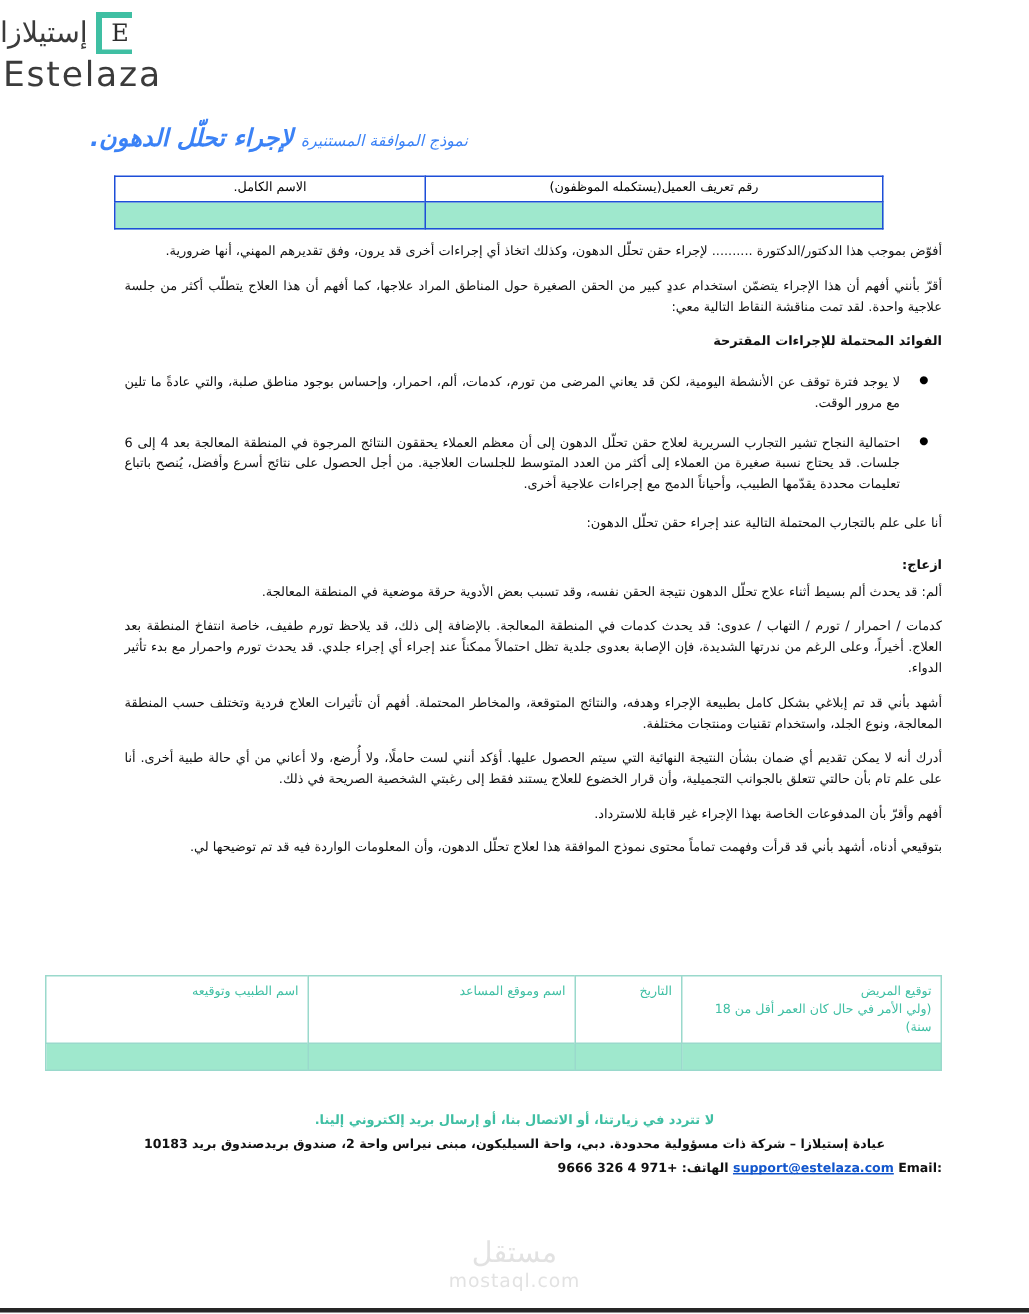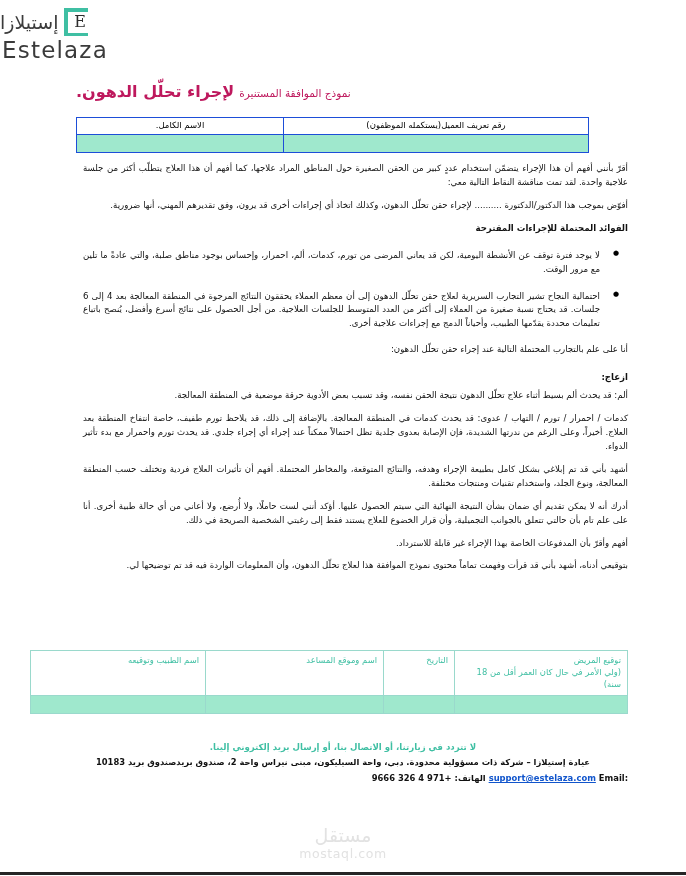--- a/index.html
+++ b/index.html
@@ -93,27 +93,28 @@
     margin-top: 2px;
     direction: ltr;
     text-align: right;
     padding-left: 2px;
   }
 
   
   .doc-title {
     position: absolute;
     top: 82px;
-    left: 76px;
+    left: 60px;
     right: 70px;
     text-align: left;
     direction: rtl;
-    color: #be185d;
+    color: #3b82f6;
     line-height: 1.2;
     white-space: nowrap;
+    font-style: italic;
   }
   .doc-title .t-small {
     font-size: 10.5px;
     font-weight: normal;
   }
   .doc-title .t-big {
     font-size: 16px;
     font-weight: bold;
   }
 
@@ -306,22 +307,22 @@
     </tr>
     <tr class="fill-row">
       <td class="c-id"></td>
       <td class="c-name"></td>
     </tr>
   </tbody>
     </table>
 
   <div class="body-area">
 
+    <p class="p">أفوّض بموجب هذا الدكتور/الدكتورة .......... لإجراء حقن تحلّل الدهون، وكذلك اتخاذ أي إجراءات أخرى قد يرون، وفق تقديرهم المهني، أنها ضرورية.</p>
     <p class="p">أقرّ بأنني أفهم أن هذا الإجراء يتضمّن استخدام عددٍ كبير من الحقن الصغيرة حول المناطق المراد علاجها، كما أفهم أن هذا العلاج يتطلّب أكثر من جلسة علاجية واحدة. لقد تمت مناقشة النقاط التالية معي:</p>
-    <p class="p">أفوّض بموجب هذا الدكتور/الدكتورة .......... لإجراء حقن تحلّل الدهون، وكذلك اتخاذ أي إجراءات أخرى قد يرون، وفق تقديرهم المهني، أنها ضرورية.</p>
 
     <p class="sec-head">الفوائد المحتملة للإجراءات المقترحة</p>
 
     <ul class="bul">
       <li>لا يوجد فترة توقف عن الأنشطة اليومية، لكن قد يعاني المرضى من تورم، كدمات، ألم، احمرار، وإحساس بوجود مناطق صلبة، والتي عادةً ما تلين مع مرور الوقت.</li>
       <li>احتمالية النجاح تشير التجارب السريرية لعلاج حقن تحلّل الدهون إلى أن معظم العملاء يحققون النتائج المرجوة في المنطقة المعالجة بعد 4 إلى 6 جلسات. قد يحتاج نسبة صغيرة من العملاء إلى أكثر من العدد المتوسط للجلسات العلاجية. من أجل الحصول على نتائج أسرع وأفضل، يُنصح باتباع تعليمات محددة يقدّمها الطبيب، وأحياناً الدمج مع إجراءات علاجية أخرى.</li>
     </ul>
 
     <p class="lead-line">أنا على علم بالتجارب المحتملة التالية عند إجراء حقن تحلّل الدهون:</p>
 

